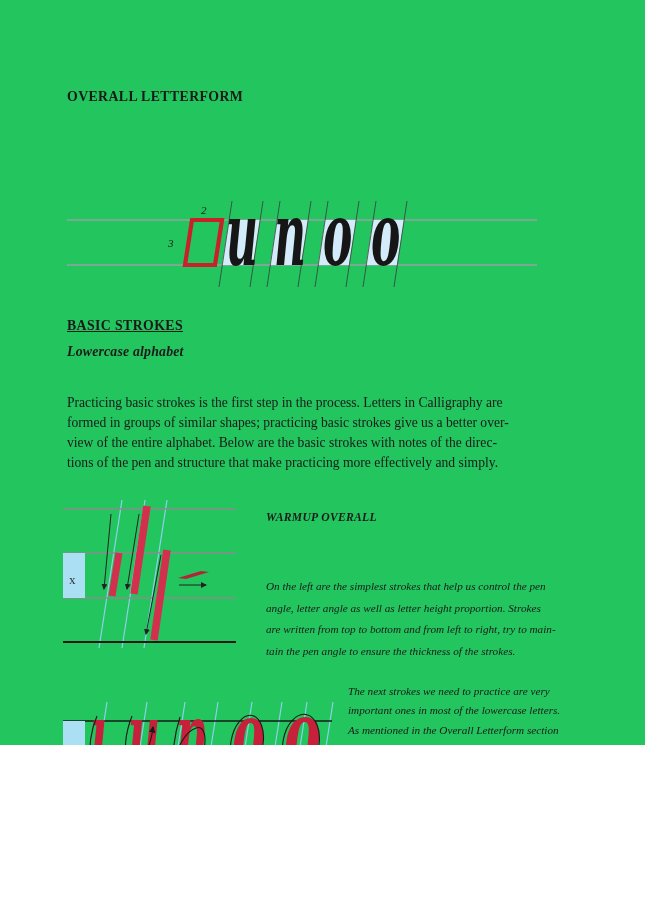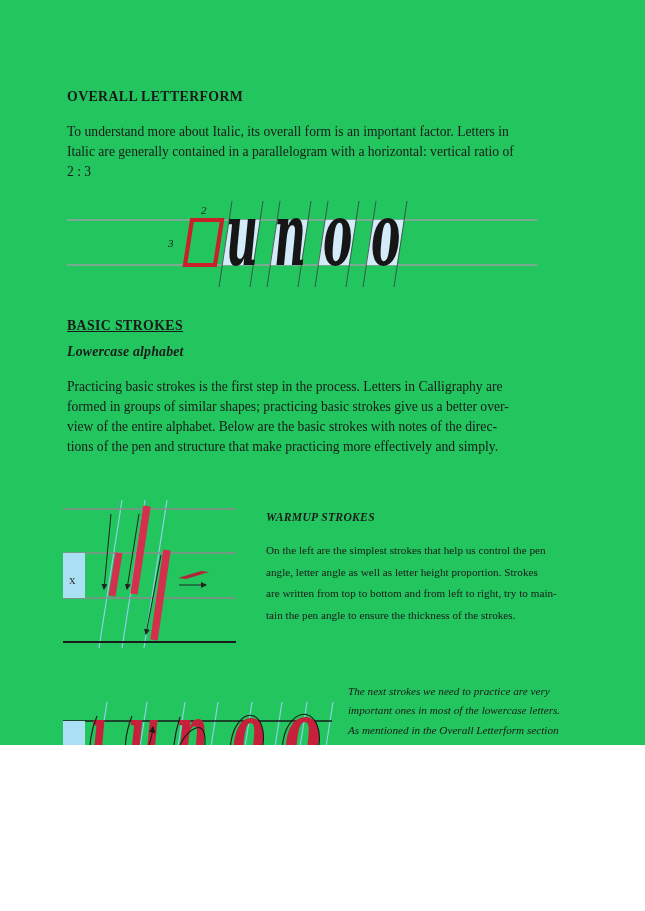--- a/index.html
+++ b/index.html
@@ -8,39 +8,36 @@
     font-family:"Liberation Serif", serif; color:#1a1a1a; overflow:hidden;
   }
   .abs { position:absolute; }
   .h-main {
     font-weight:bold; font-size:13.8px; letter-spacing:0.4px;
     font-family:"Liberation Serif", serif;
   }
   .h-sub-italic { font-weight:bold; font-style:italic; font-size:13.8px; letter-spacing:0.2px; }
   .para { font-size:13.6px; line-height:20px; white-space:pre-line; }
   .caption-head { font-weight:bold; font-style:italic; font-size:11.6px; letter-spacing:0.3px; }
-  .caption-body { font-size:11.2px; line-height:21.5px; white-space:pre-line; }
+  .caption-body { font-style:italic; font-size:11.2px; line-height:21.5px; white-space:pre-line;margin-top:36px; }
   .caption-body2 { font-style:italic; font-size:11.2px; line-height:19.3px; white-space:pre-line;margin-top:12px; }
   svg { display:block; }
   .callig {
     font-family:"DejaVu Serif", serif; font-style:italic; font-weight:bold;
   }
   .fig-label { font-family:"Liberation Serif", serif; font-style:italic; font-size:11px; fill:#222; }
   .xlabel { font-family:"Liberation Serif", serif; font-size:13px; fill:#333; }
 </style>
 </head>
 <body>
 
 <div class="page">
 
   <div class="abs h-main" style="left:67px; top:89px;">OVERALL LETTERFORM</div>
 
-  <div class="abs para" style="left:67px; top:122px; width:522px;">To understand more about Italic, its overall form is an important factor. Letters in
-Italic are generally contained in a parallelogram with a horizontal: vertical ratio of
-2 : 3</div>
 
   <svg class="abs" style="left:0; top:195px;" width="645" height="105" viewBox="0 0 645 105">
 
     <line x1="67" y1="25" x2="537" y2="25" stroke="#9aa0a6" stroke-width="1.5"></line>
     <line x1="67" y1="70" x2="537" y2="70" stroke="#9aa0a6" stroke-width="1.5"></line>
 
     <polygon points="192,25 222,25 215,70 185,70" fill="none" stroke="#c9202b" stroke-width="4.2"></polygon>
     <text class="fig-label" x="201" y="19">2</text>
     <text class="fig-label" x="168" y="52">3</text>
 
@@ -68,21 +65,21 @@
     <g>
       <polygon points="373,25 404,25 397,70 366,70" fill="#d4ecf9"></polygon>
       <line x1="376" y1="6" x2="363" y2="92" stroke="#3c3c3c" stroke-width="0.8"></line>
       <line x1="407" y1="6" x2="394" y2="92" stroke="#3c3c3c" stroke-width="0.8"></line>
       <text class="callig" transform="translate(371,70) scale(0.5,1)" font-size="88" fill="#161616">o</text>
     </g>
   </svg>
 
   <div class="abs h-main" style="left:67px; top:318px;text-decoration:underline;">BASIC STROKES</div>
   <div class="abs h-sub-italic" style="left:67px; top:344px;">Lowercase alphabet</div>
-  <div class="abs para" style="left:67px; top:377px; width:522px;">Practicing basic strokes is the first step in the process. Letters in Calligraphy are
+  <div class="abs para" style="left:67px; top:393px; width:522px;">Practicing basic strokes is the first step in the process. Letters in Calligraphy are
 formed in groups of similar shapes; practicing basic strokes give us a better over-
 view of the entire alphabet. Below are the basic strokes with notes of the direc-
 tions of the pen and structure that make practicing more effectively and simply.</div>
 
   <svg class="abs" style="left:0; top:490px;" width="250" height="175" viewBox="0 0 250 175">
     <defs>
       <marker id="ah2" orient="auto" markerWidth="7" markerHeight="7" refX="5" refY="3">
         <path d="M0,0 L6,3 L0,6 z" fill="#222"></path>
       </marker>
     </defs>
@@ -103,21 +100,21 @@
     <line x1="147" y1="16" x2="134" y2="104" stroke="#d3304e" stroke-width="7.5"></line>
     <line x1="167" y1="60" x2="154" y2="150" stroke="#d3304e" stroke-width="7.5"></line>
     <polygon points="178,88 201,81 209,82 186,89" fill="#b22438"></polygon>
 
     <line x1="111" y1="24" x2="104" y2="99" stroke="#222" stroke-width="1" marker-end="url(#ah2)"></line>
     <line x1="139" y1="24" x2="127" y2="99" stroke="#222" stroke-width="1" marker-end="url(#ah2)"></line>
     <line x1="161" y1="65" x2="146" y2="144" stroke="#222" stroke-width="1" marker-end="url(#ah2)"></line>
     <line x1="179" y1="95" x2="206" y2="95" stroke="#222" stroke-width="1" marker-end="url(#ah2)"></line>
   </svg>
 
-  <div class="abs caption-head" style="left:266px; top:511px;">WARMUP STROKES</div>
+  <div class="abs caption-head" style="left:266px; top:511px;">WARMUP OVERALL</div>
   <div class="abs caption-body" style="left:266px; top:540px; width:330px;">On the left are the simplest strokes that help us control the pen
 angle, letter angle as well as letter height proportion. Strokes
 are written from top to bottom and from left to right, try to main-
 tain the pen angle to ensure the thickness of the strokes.</div>
 
   <svg class="abs" style="left:0; top:690px;" width="420" height="115" viewBox="0 0 420 115">
     <defs>
       <marker id="ah3" orient="auto" markerWidth="7" markerHeight="7" refX="5" refY="3">
         <path d="M0,0 L6,3 L0,6 z" fill="#1a1a1a"></path>
       </marker>

